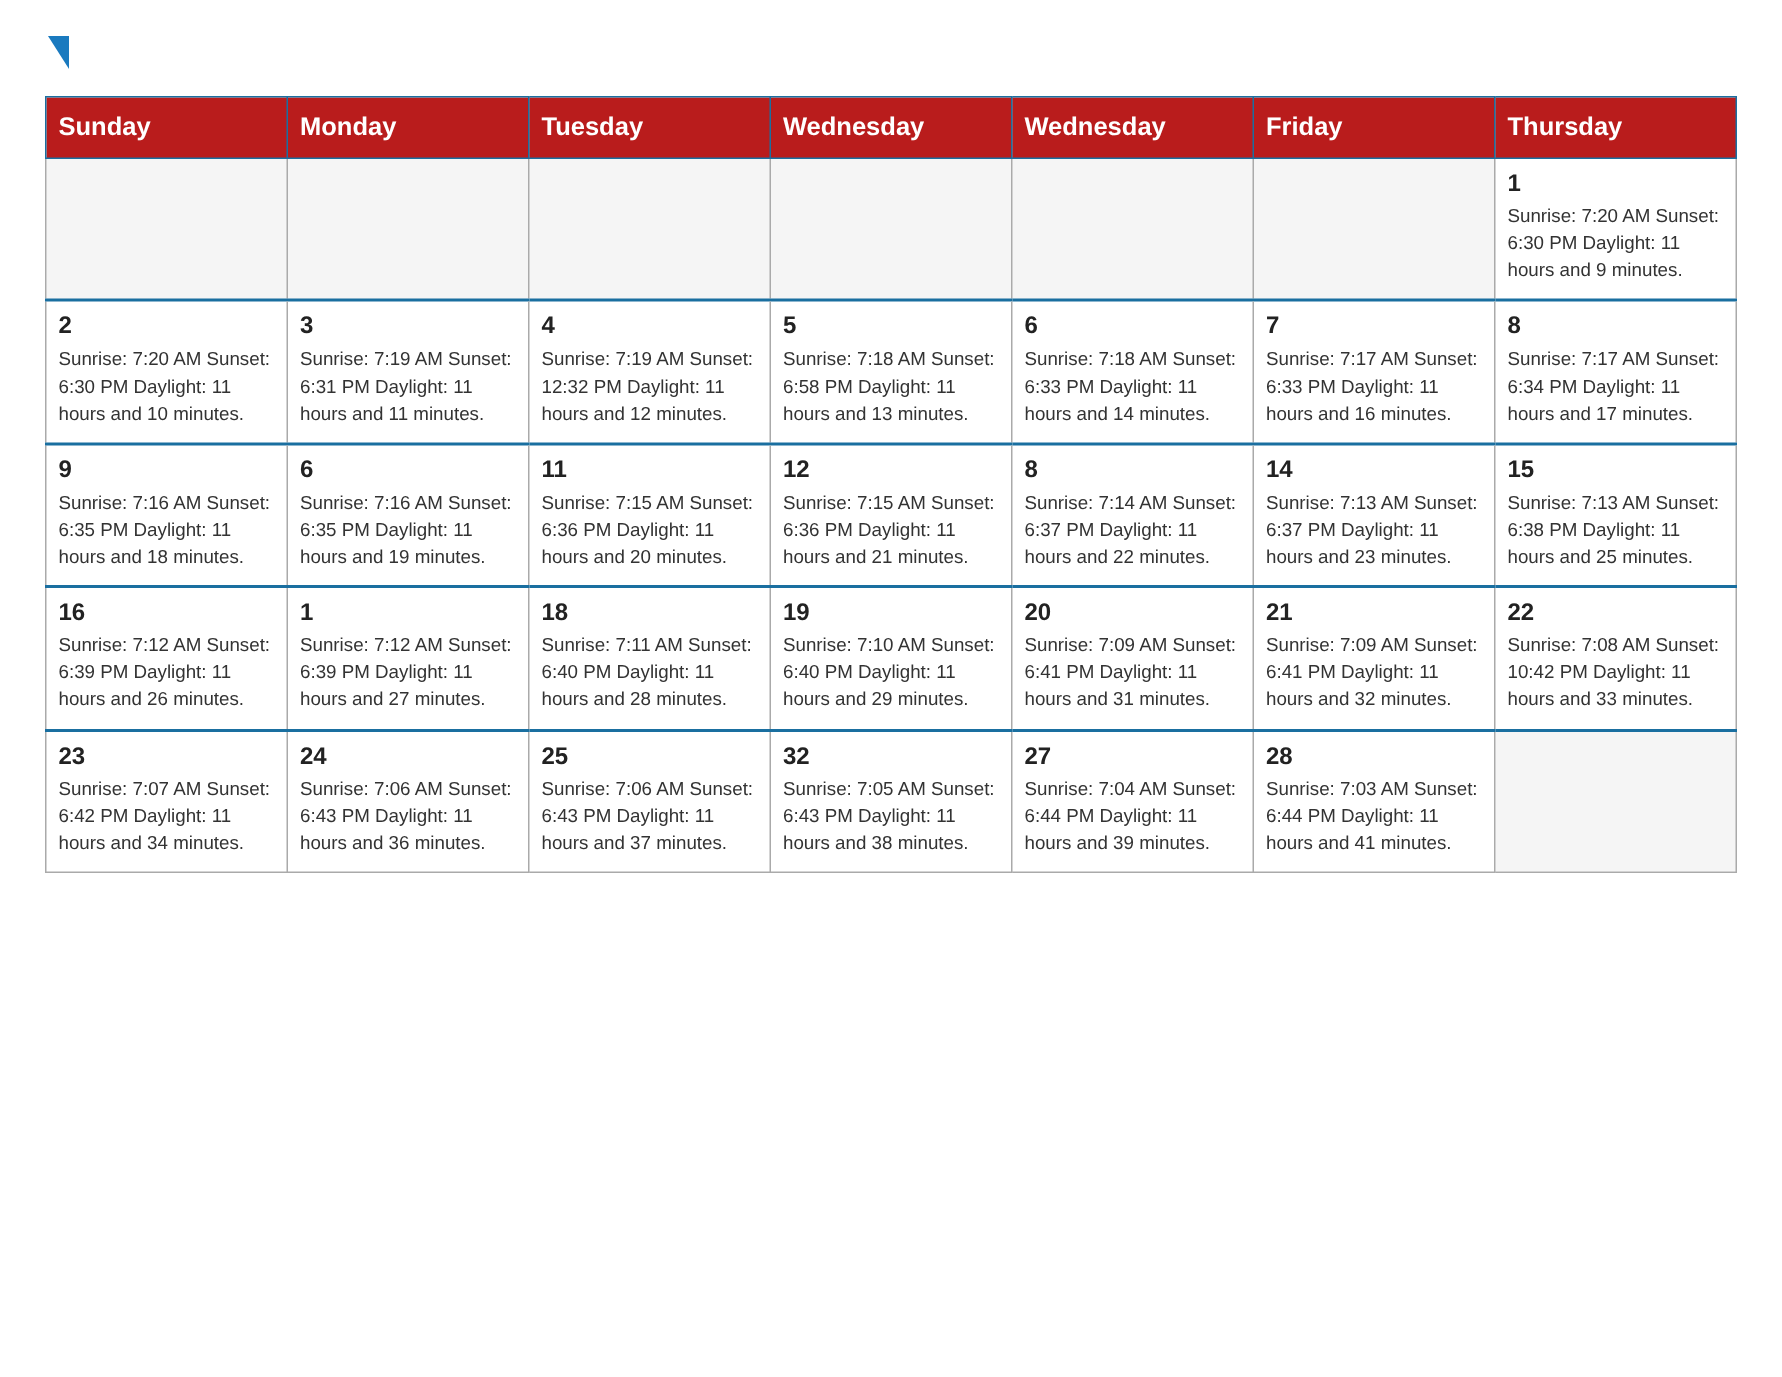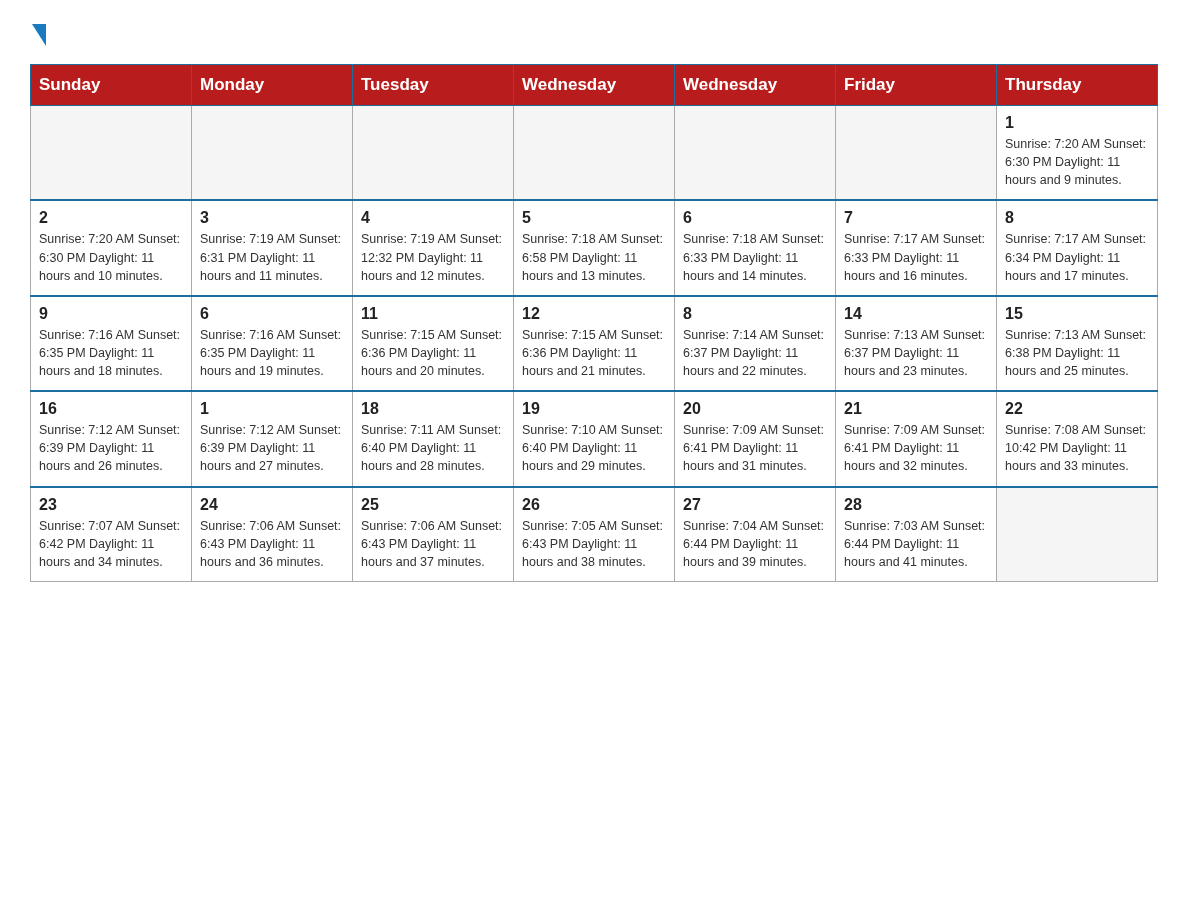--- a/index.html
+++ b/index.html
@@ -293,21 +293,21 @@
 Sunset: 6:43 PM
 Daylight: 11 hours and 36 minutes.</div>
         </td>
         <td>
           <span class="day-num">25</span>
           <div class="day-info">Sunrise: 7:06 AM
 Sunset: 6:43 PM
 Daylight: 11 hours and 37 minutes.</div>
         </td>
         <td>
-          <span class="day-num">26</span>
+          <span class="day-num">32</span>
           <div class="day-info">Sunrise: 7:05 AM
 Sunset: 6:43 PM
 Daylight: 11 hours and 38 minutes.</div>
         </td>
         <td>
           <span class="day-num">27</span>
           <div class="day-info">Sunrise: 7:04 AM
 Sunset: 6:44 PM
 Daylight: 11 hours and 39 minutes.</div>
         </td>

